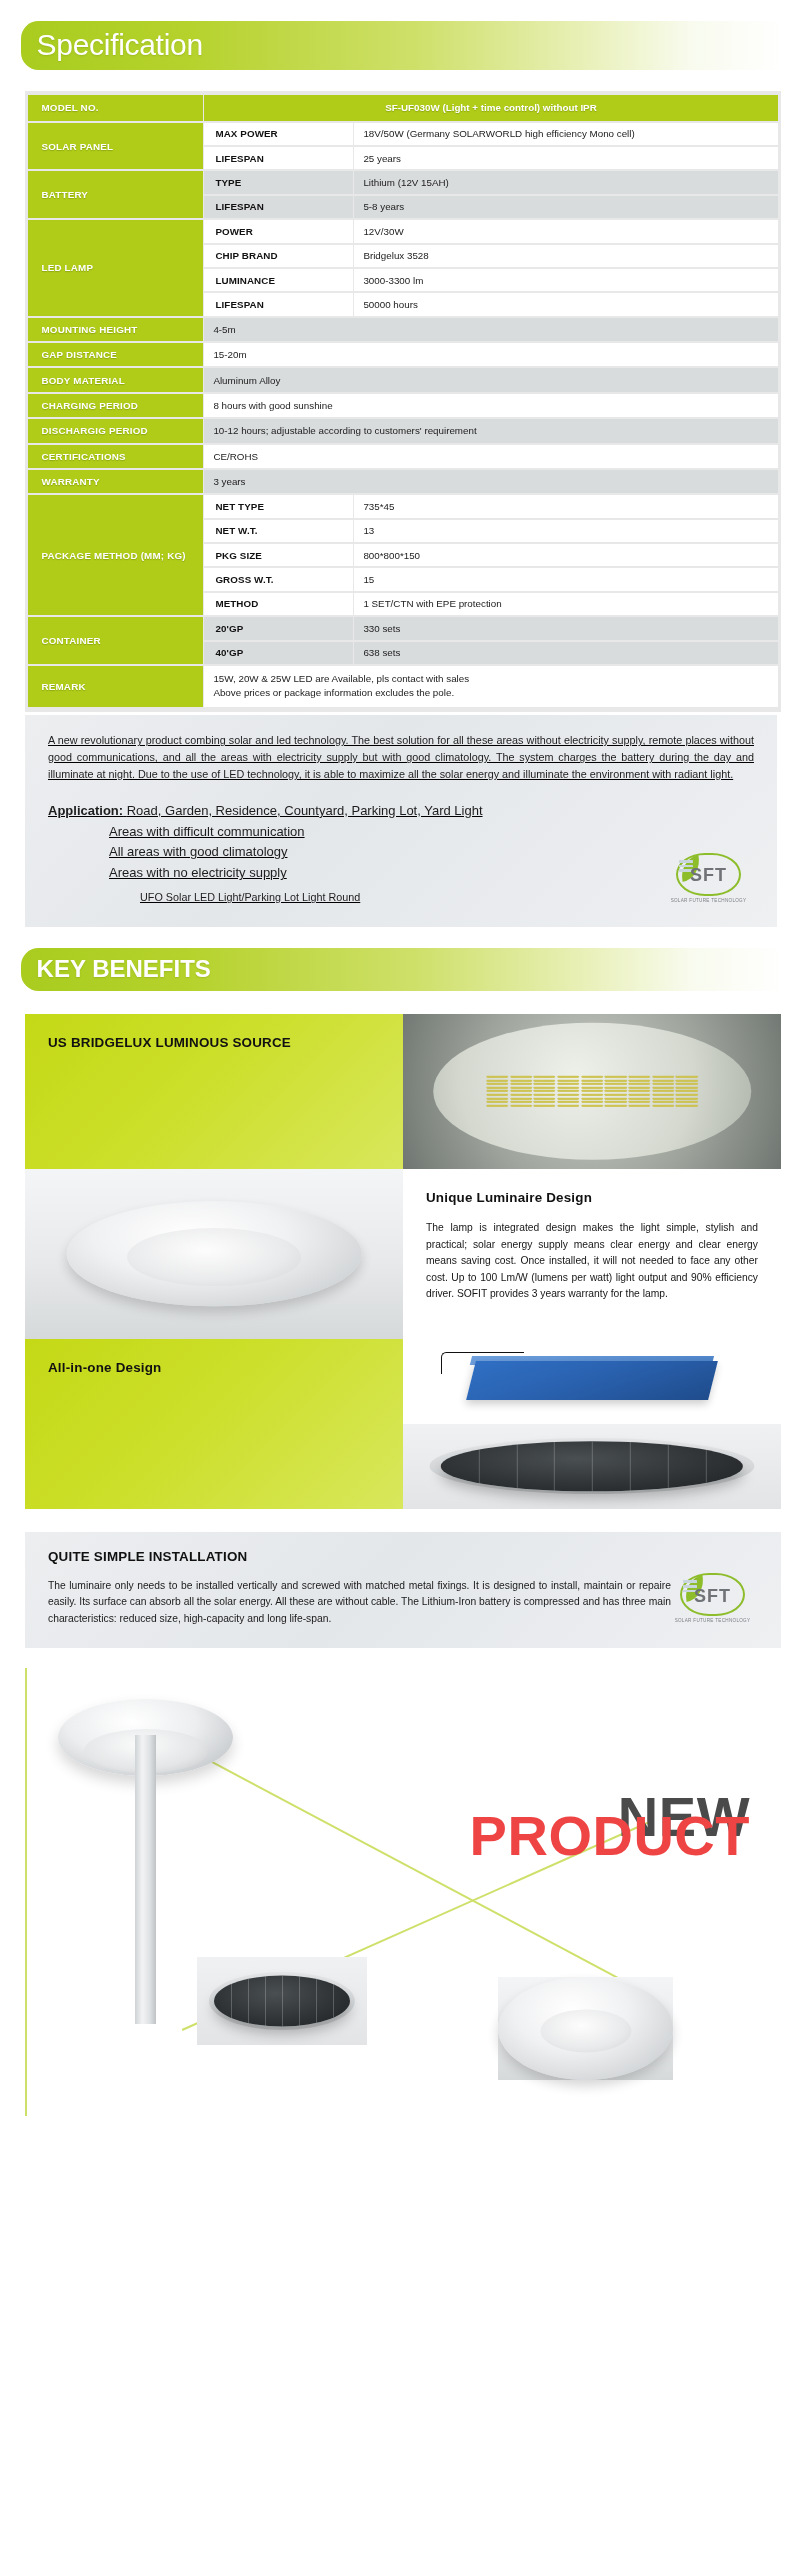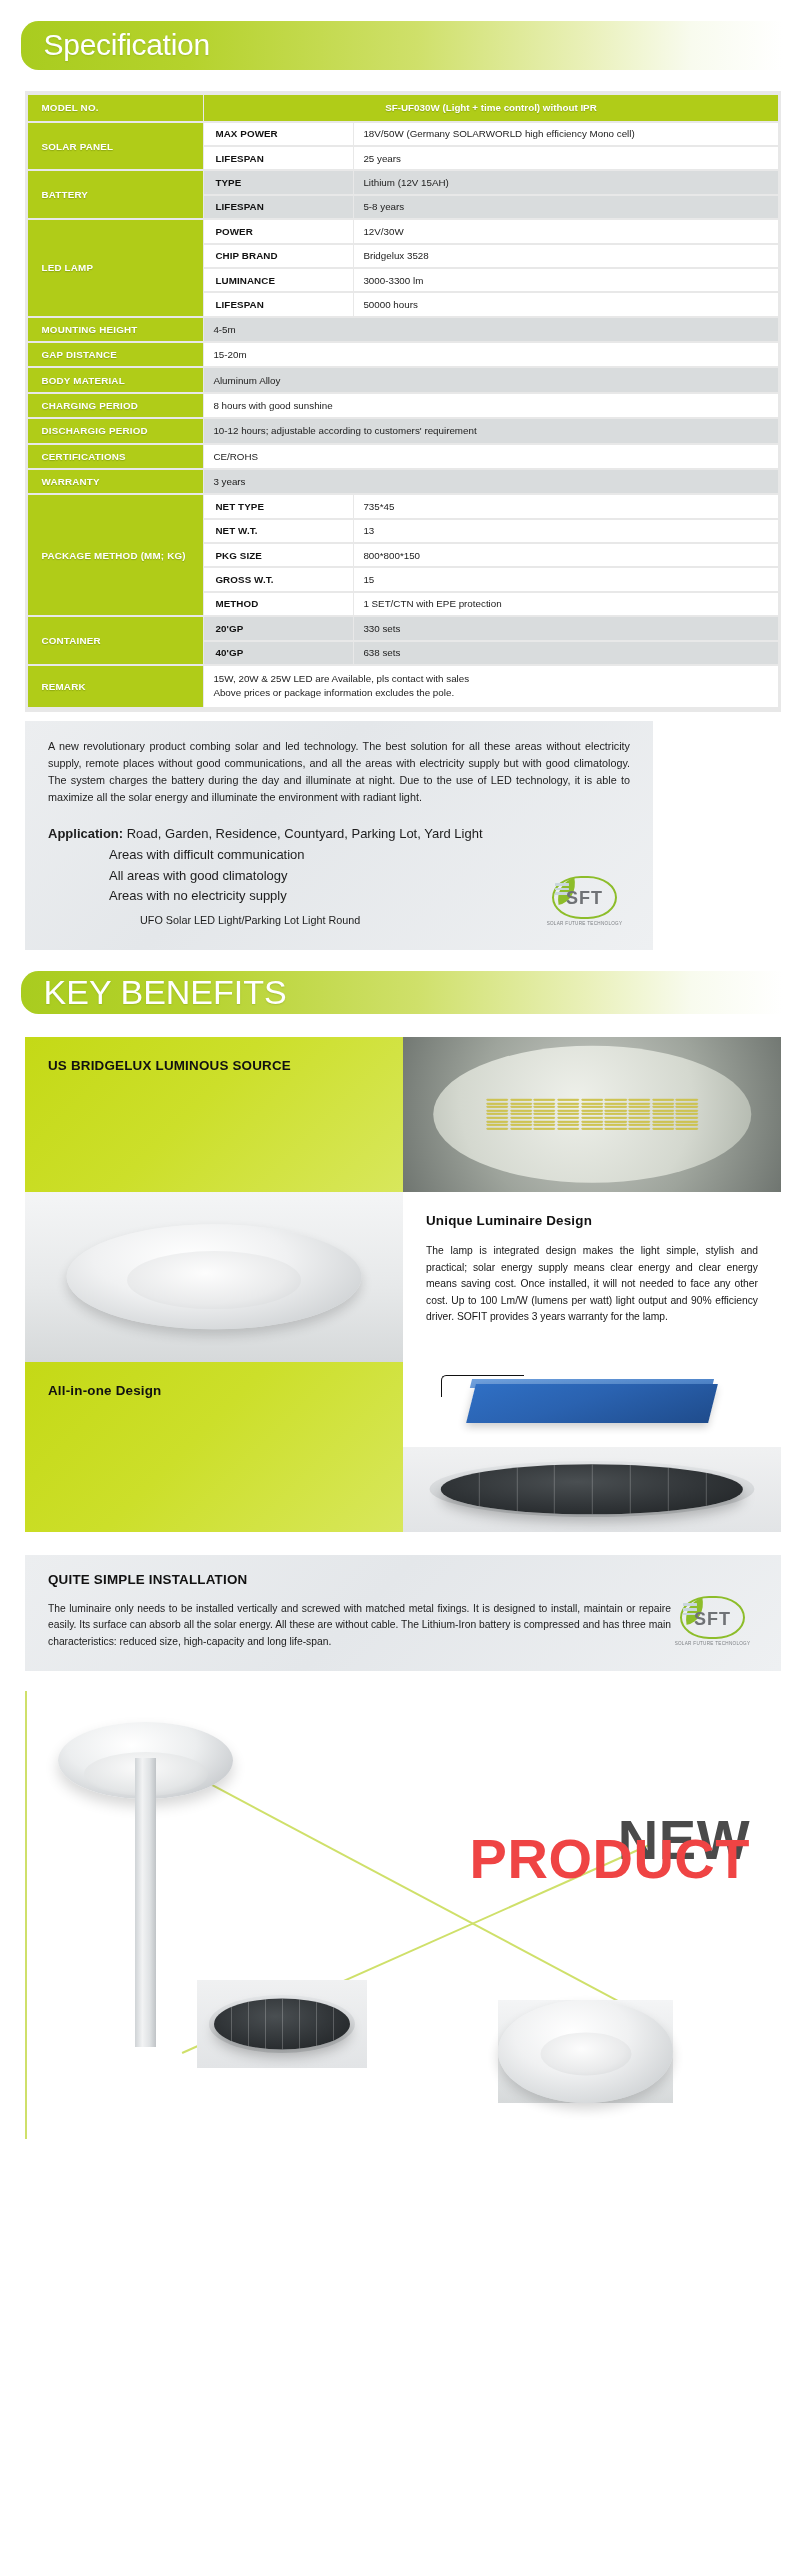--- a/index.html
+++ b/index.html
@@ -22,26 +22,26 @@
     display: flex;
     align-items: center;
     overflow: hidden;
   }
   .banner-text {
     font-size: 30px;
     line-height: 1;
     color: #ffffff;
     font-weight: 400;
     letter-spacing: -0.3px;
-    padding-left: 23px;
+    padding-left: 16px;
     text-shadow: 0 1px 1.5px rgba(120,150,20,0.35);
     white-space: nowrap;
   }
   .banner.tight { height: 43px; }
-  .banner.tight .banner-text { font-size: 34px; font-weight: 400; letter-spacing: 0px; }
+  .banner.tight .banner-text { font-size: 24px; font-weight: 700; letter-spacing: 0px; }
 
   
   .spec-wrap {
     margin: 21.6px 0 0 25px;
     width: 756px;
     background: #e8e8e8;
     padding: 2.1px 2.1px 3.1px 2.1px;
   }
   table.spec { width: 100%; border-collapse: separate; border-spacing: 1.5px 2.1px; }
   table.spec td { vertical-align: middle; font-size: 9.8px; }
@@ -76,26 +76,27 @@
     font-weight: bold;
     font-size: 9.8px;
     text-align: center;
     padding: 7.2px 5.2px;
     text-shadow: 0 0.5px 1px rgba(80,100,10,0.35);
   }
   td.val.multiline { line-height: 1.5; }
 
   
   .desc-panel {
-    margin: 9px 0 0 25px;
-    width: 628px;
+    margin: 3px 0 0 25px;
+    width: 752px;
     background: linear-gradient(135deg, #eceef0 0%, #e4e7ea 40%, #eef0f2 100%);
     padding: 17.5px 23px 20.6px 23px;
     position: relative;
     overflow: hidden;
+    text-decoration: underline;
   }
   .desc-para {
     font-size: 10.8px;
     line-height: 1.58;
     color: #1d1d1d;
     text-align: justify;
   }
   .app-block { margin-top: 17.5px; font-size: 13px; line-height: 1.6; color: #1d1d1d; }
   .app-label { font-weight: bold; }
   .app-line { padding-left: 61px; }

